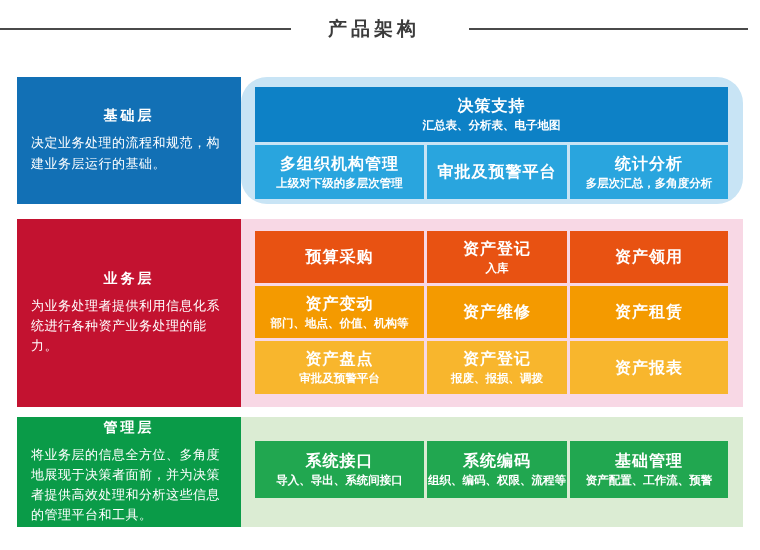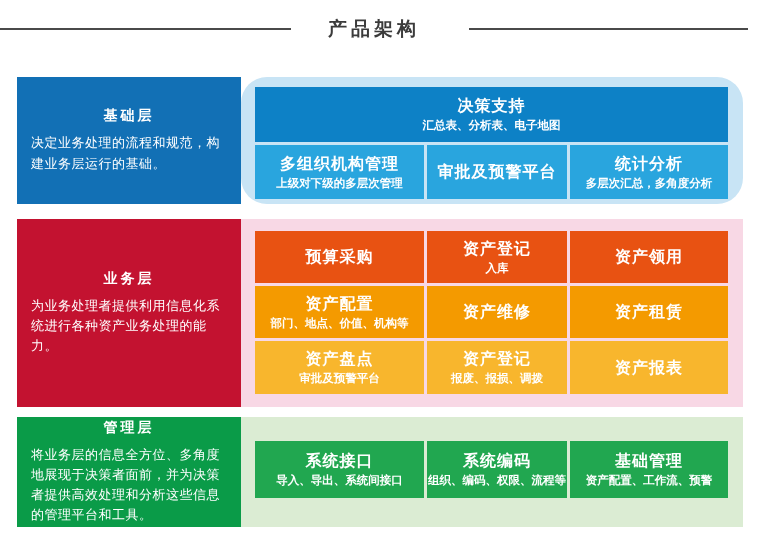--- a/index.html
+++ b/index.html
@@ -95,21 +95,21 @@
           <div class="box-title">预算采购</div>
         </div>
         <div class="box" style="background: rgb(232, 82, 18);">
           <div class="box-title">资产登记</div>
           <div class="box-sub">入库</div>
         </div>
         <div class="box" style="background: rgb(232, 82, 18);">
           <div class="box-title">资产领用</div>
         </div>
         <div class="box" style="background: rgb(244, 154, 0);">
-          <div class="box-title">资产配置</div>
+          <div class="box-title">资产变动</div>
           <div class="box-sub">部门、地点、价值、机构等</div>
         </div>
         <div class="box" style="background: rgb(244, 154, 0);">
           <div class="box-title">资产维修</div>
         </div>
         <div class="box" style="background: rgb(244, 154, 0);">
           <div class="box-title">资产租赁</div>
         </div>
         <div class="box" style="background: rgb(248, 182, 45);">
           <div class="box-title">资产盘点</div>

